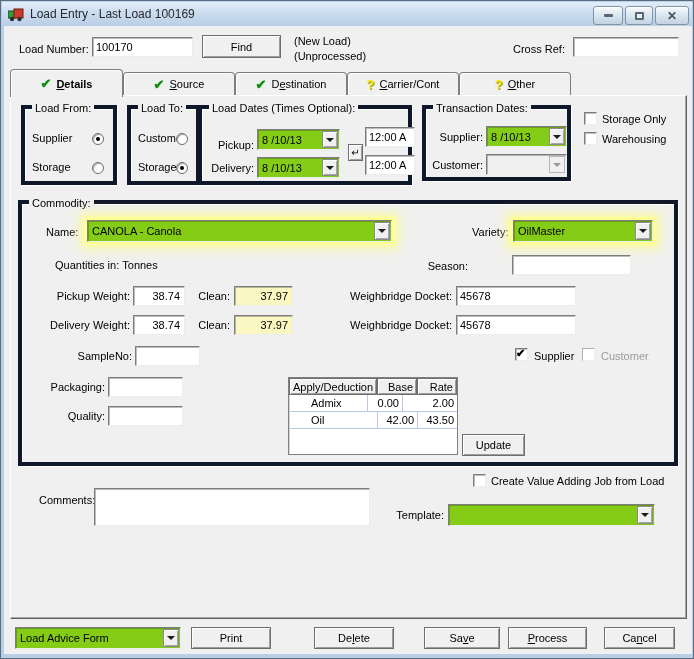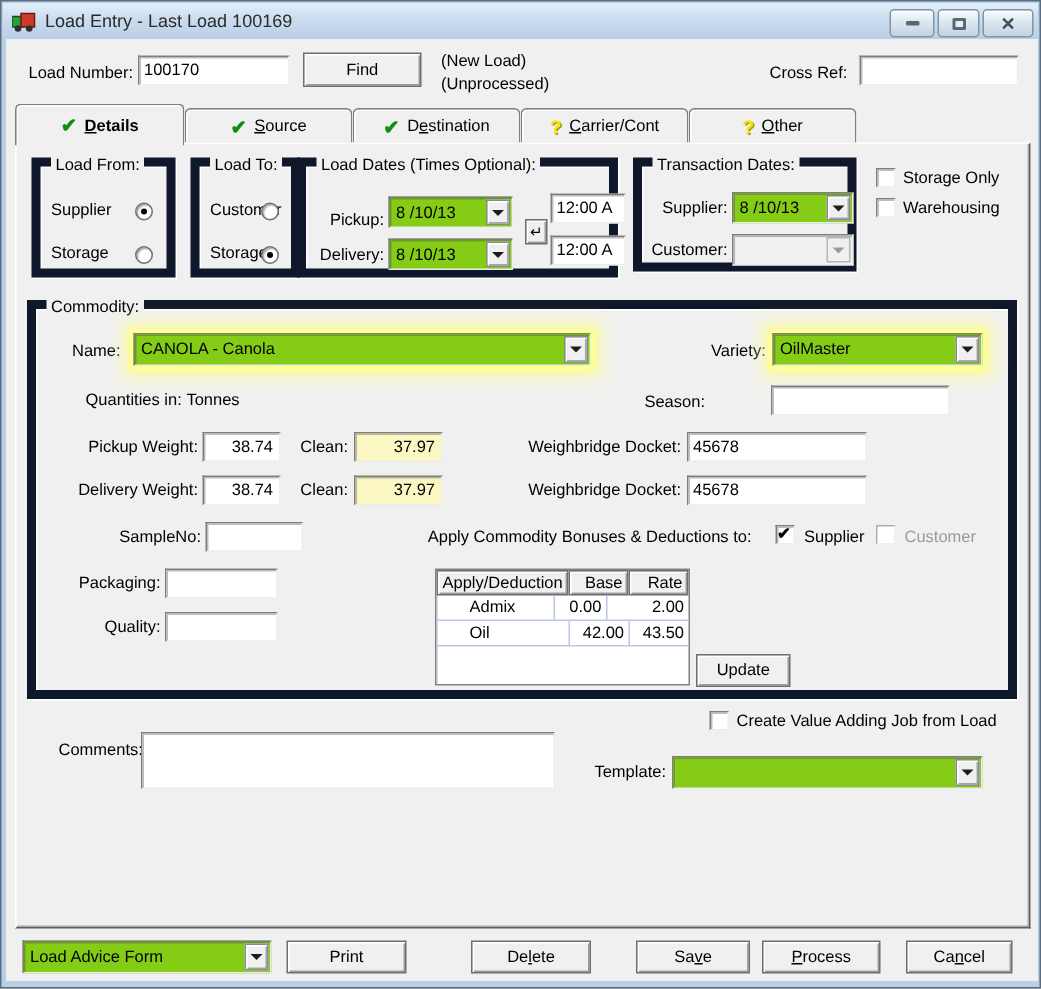--- a/index.html
+++ b/index.html
@@ -61,21 +61,21 @@
     box-shadow: inset 1px 1px 0 #fff;
     display:flex; align-items:center; justify-content:center; gap:5px; z-index:2;
   }
   .tab.active { top:68px; height:28px; z-index:5; font-weight:bold; }
   .tab-check { color:#0e8f0e; font-weight:bold; font-size:13px; line-height:1; }
   .tab-q { color:#f2e20c; font-weight:bold; font-size:13px; line-height:1; text-shadow:1px 1px 0 #a99e00; }
   .mn { text-decoration:underline; text-underline-offset:1px; }
 
   
   .group {
-    position:absolute; border:6px solid #0f172a;
+    position:absolute; border:4px solid #0f172a;
     box-shadow: inset 1px 1px 0 #ffffff, 1px 1px 0 #ffffff;
   }
   .gtitle { position:absolute; top:-7px; left:7px; background:#f0f0f0; padding:0 3px; white-space:nowrap; }
 
   
   .radio {
     position:absolute; width:12px; height:12px; border-radius:50%; background:#fff;
     border:1px solid #6d6d6d; box-shadow: inset 1px 1px 1px rgba(0,0,0,0.35);
   }
   .radio.on::after { content:""; position:absolute; left:3px; top:3px; width:4px; height:4px; border-radius:50%; background:#000; }
@@ -270,21 +270,20 @@
 
     <span class="lbl lbl-r" style="left:10px; top:115px; width:98px;">Delivery Weight:</span>
     <input class="sunken num" style="left: 111px; top: 111px; width: 52px; height: 20px; position: absolute; font: inherit; padding: 1px 4px;" value="38.74">
     <span class="lbl lbl-r" style="left:160px; top:115px; width:48px;">Clean:</span>
     <input class="sunken num clean-bg" style="left: 212px; top: 111px; width: 59px; height: 20px; position: absolute; font: inherit; padding: 1px 4px;" value="37.97">
     <span class="lbl lbl-r" style="left:250px; top:115px; width:180px;">Weighbridge Docket:</span>
     <input class="sunken" style="left: 434px; top: 111px; width: 120px; height: 20px; position: absolute; font: inherit; padding: 1px 3px;" value="45678">
 
     <span class="lbl lbl-r" style="left:10px; top:146px; width:100px;">SampleNo:</span>
     <input class="sunken" style="left: 113px; top: 142px; width: 65px; height: 20px; position: absolute; font: inherit; padding: 1px 3px;" value="">
-    <span class="lbl lbl-r" style="left:120px; top:146px; width:357px;">Apply Commodity Bonuses &amp; Deductions to:</span>
     <span class="checkbox on" style="left:493px; top:144px;"></span>
     <span class="lbl" style="left:512px; top:146px;">Supplier</span>
     <span class="checkbox disabled" style="left:560px; top:144px;"></span>
     <span class="lbl dis-text" style="left:579px; top:146px;">Customer</span>
 
     <span class="lbl lbl-r" style="left:10px; top:177px; width:73px;">Packaging:</span>
     <input class="sunken" style="left: 86px; top: 173px; width: 75px; height: 20px; position: absolute; font: inherit; padding: 1px 3px;" value="">
     <span class="lbl lbl-r" style="left:10px; top:206px; width:73px;">Quality:</span>
     <input class="sunken" style="left: 86px; top: 202px; width: 75px; height: 20px; position: absolute; font: inherit; padding: 1px 3px;" value="">
 

